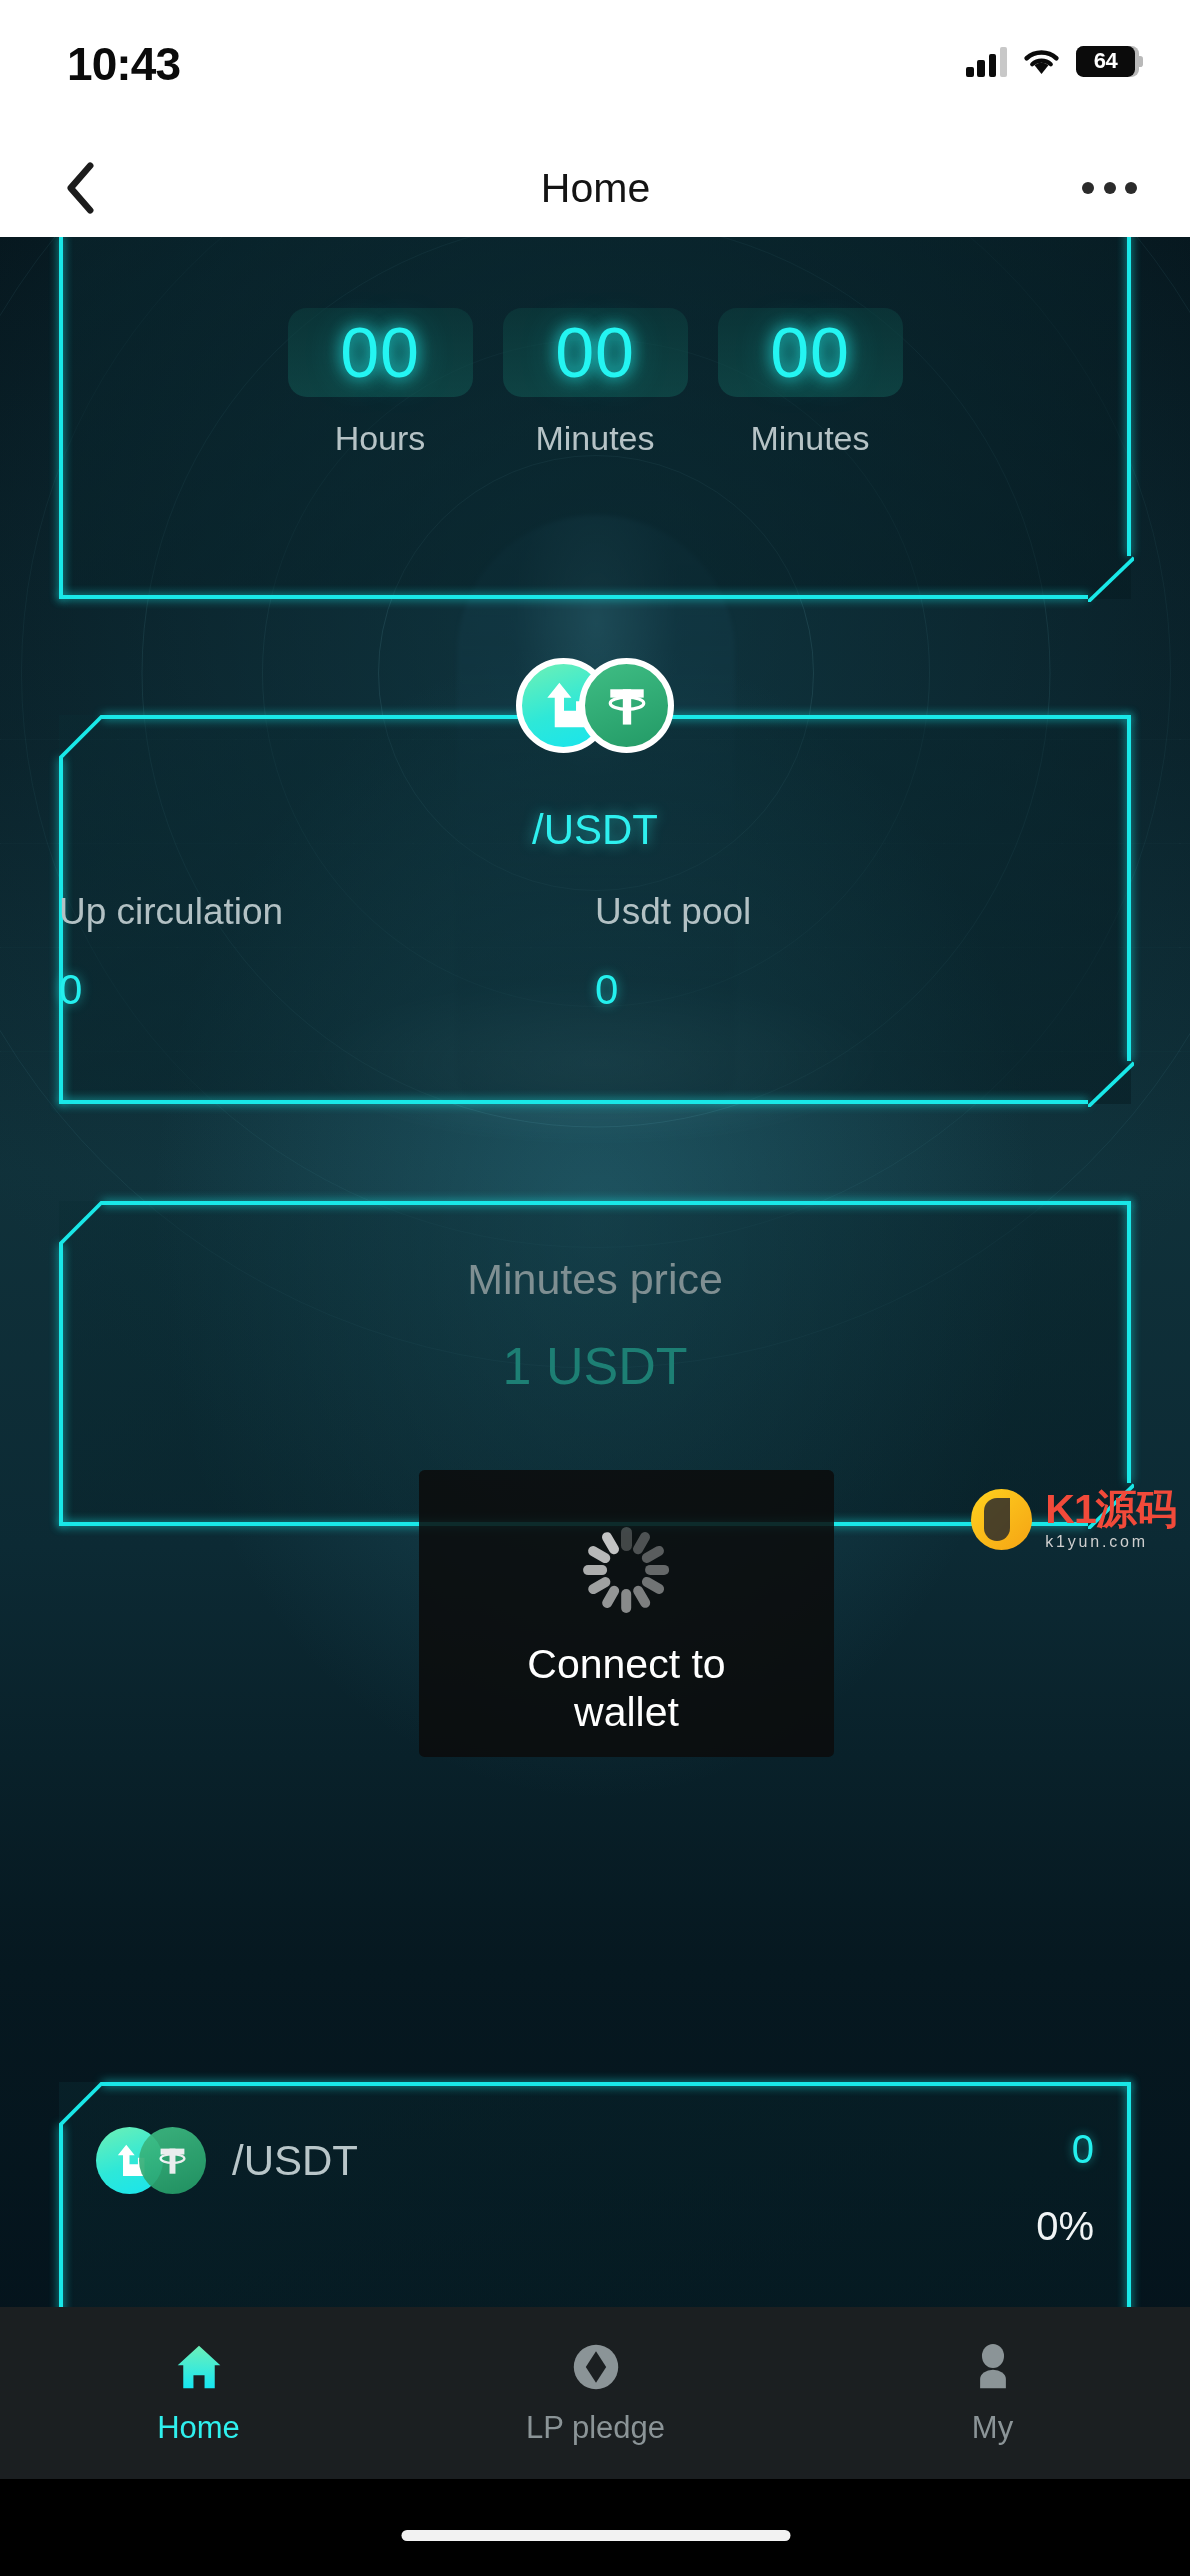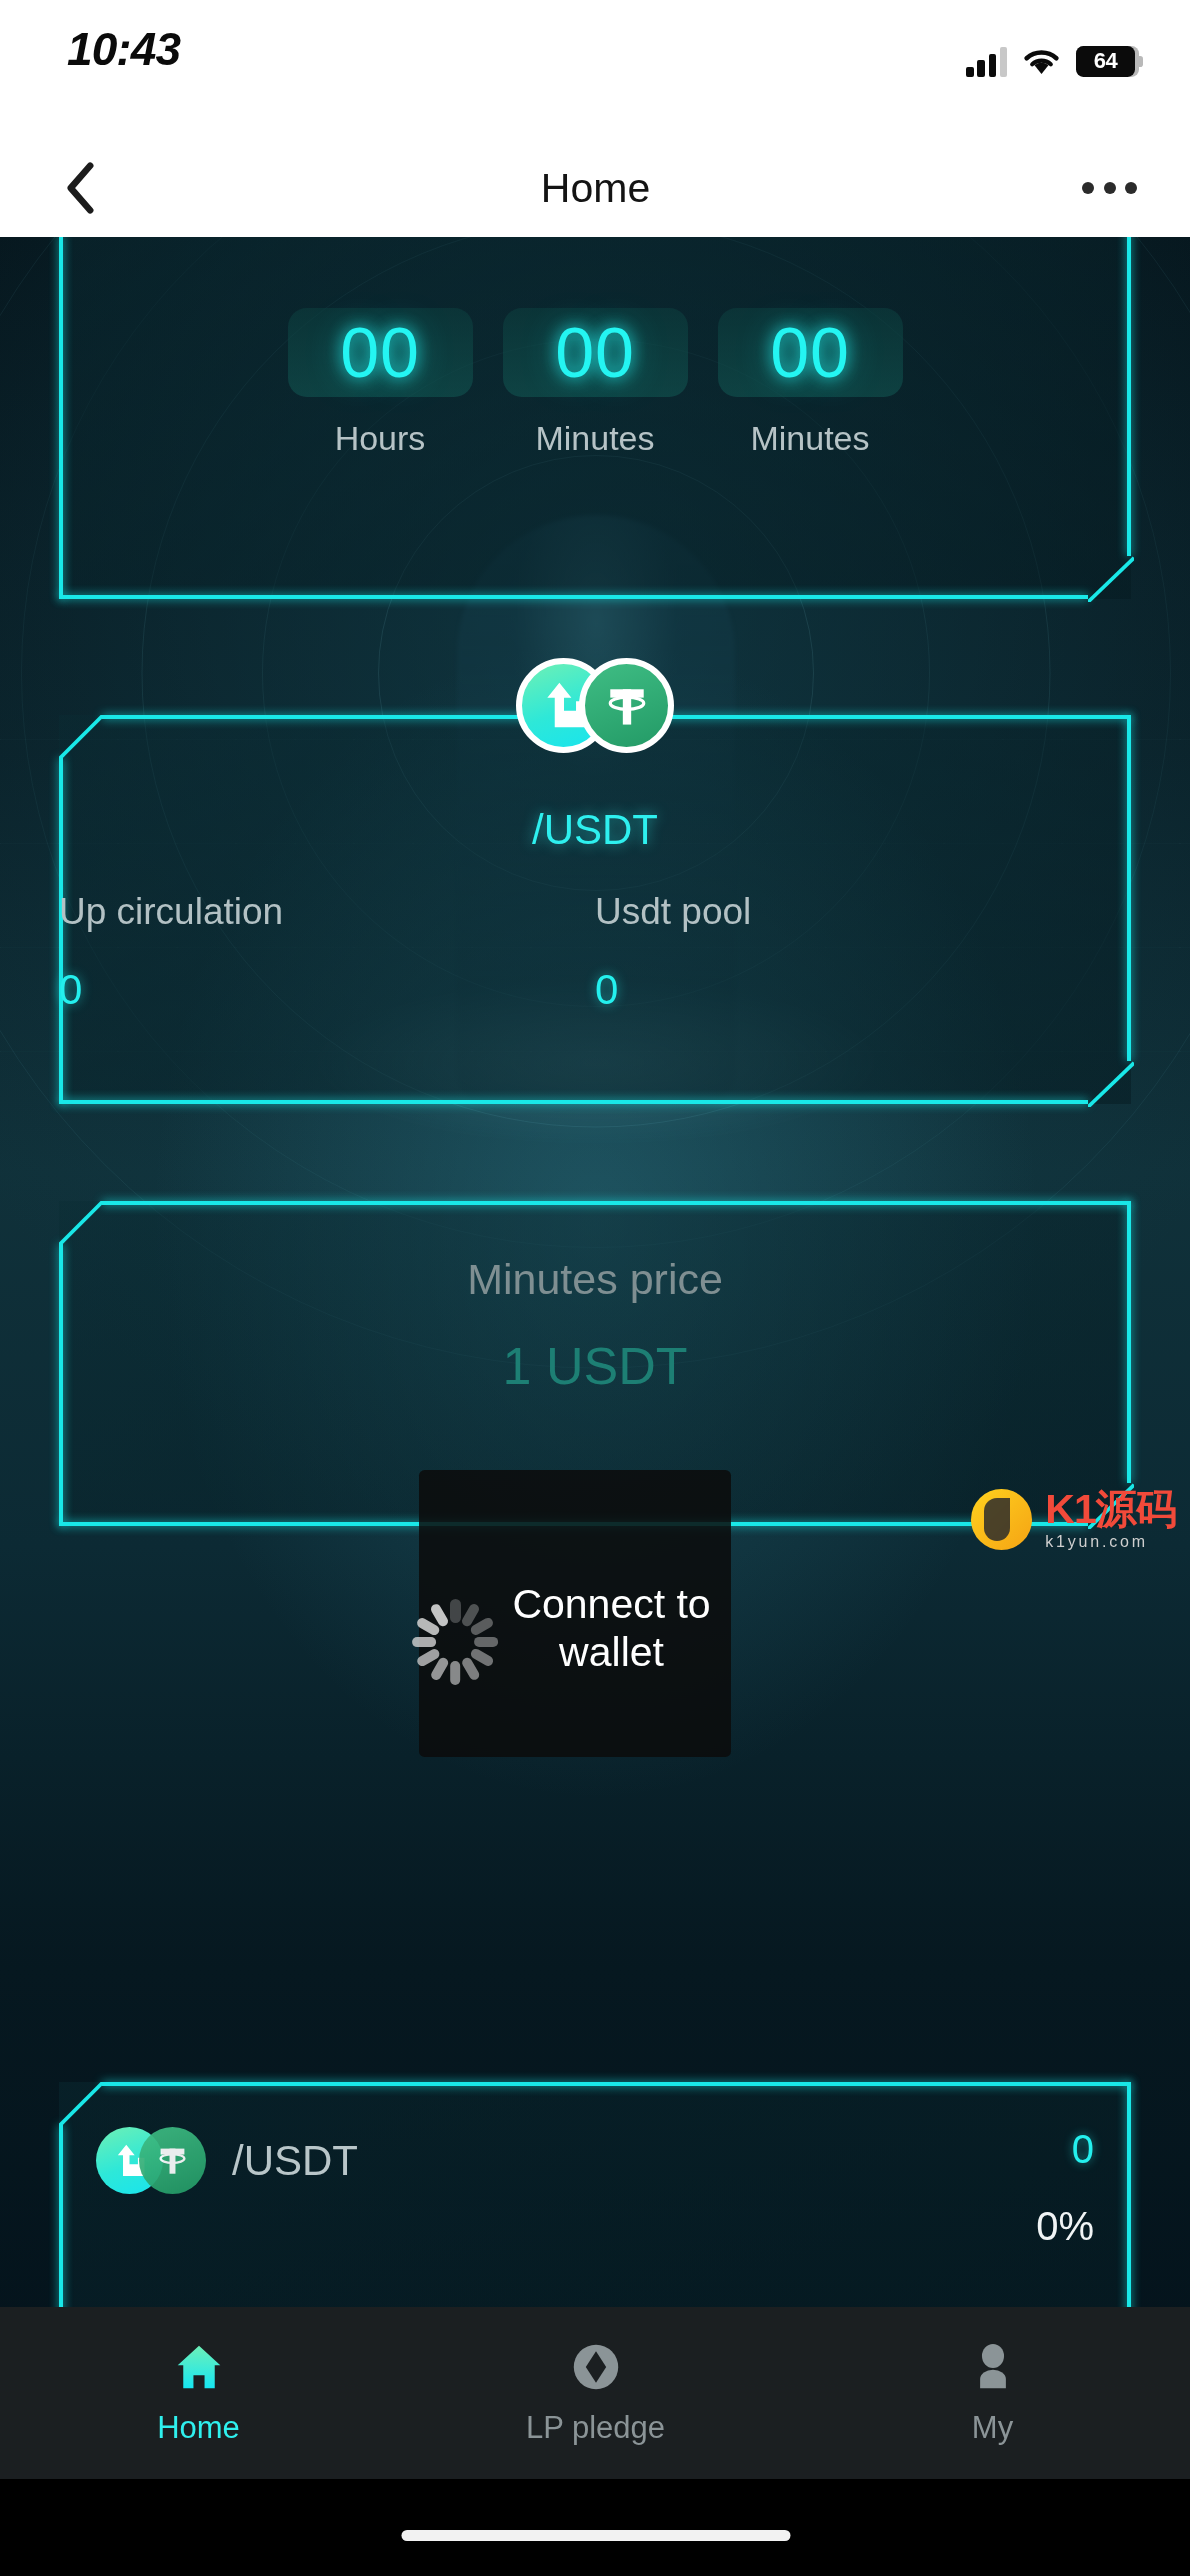--- a/index.html
+++ b/index.html
@@ -9,22 +9,22 @@
     font-family:"Liberation Sans", sans-serif;
     overflow:hidden; position:relative;
   }
 
   
   .statusbar{
     position:absolute; left:0; top:0; width:1191px; height:139px;
     background:#ffffff; color:#000;
   }
   .sb-time{
-    position:absolute; left:67px; top:22px;
-    font-size:46px; font-weight:700; letter-spacing:-0.9px; color:#0b0b0b;font-style:italic;
+    position:absolute; left:67px; top:37px;
+    font-size:46px; font-weight:700; letter-spacing:-0.9px; color:#0b0b0b;
   }
   .sb-right{
     position:absolute; right:56px; top:45px;
     display:flex; align-items:center; gap:15px;
   }
   .sig{ display:flex; align-items:flex-end; gap:3.7px; height:32px; }
   .sig i{ display:block; width:7.4px; background:#0b0b0b; border-radius:1.9px; }
   .sig i:nth-child(1){ height:10.2px; }
   .sig i:nth-child(2){ height:16.7px; }
   .sig i:nth-child(3){ height:23px; }
@@ -206,23 +206,23 @@
   .wm-badge::after{
     content:""; position:absolute; left:13px; top:9.3px; width:26px; height:43px;
     border-radius:13px 0 13px 13px; background:#2b2b2b; opacity:.85;
   }
   .wm-txt{ line-height:1; }
   .wm-top{ font-size:41px; font-weight:700; color:#f24a3a; letter-spacing:-0.9px; }
   .wm-sub{ font-size:16px; color:#cfcfcf; letter-spacing:2.8px; margin-top:3.7px; }
 
   
   #loading-toast{
-    position:absolute; left:419px; top:1233px; width:312px; height:287px;
+    position:absolute; left:419px; top:1233px; width:415px; height:287px;
     background:rgba(12,12,12,.86); border-radius:5.6px;
-    display:flex; flex-direction:row; align-items:center; z-index:30;
+    display:flex; flex-direction:column; align-items:center; z-index:30;
   }
   .spinner{ position:relative; width:85px; height:85px; margin-top:57px; }
   .spinner i{
     position:absolute; left:50%; top:50%; width:10.2px; height:24px;
     margin:-43px 0 0 -5.1px; border-radius:5.6px; background:#cfcfcf;
     transform-origin:50% 43px;
   }
   .toast-text{
     margin-top:28px; width:278px; text-align:center;
     font-size:41px; line-height:48px; color:#ffffff;

